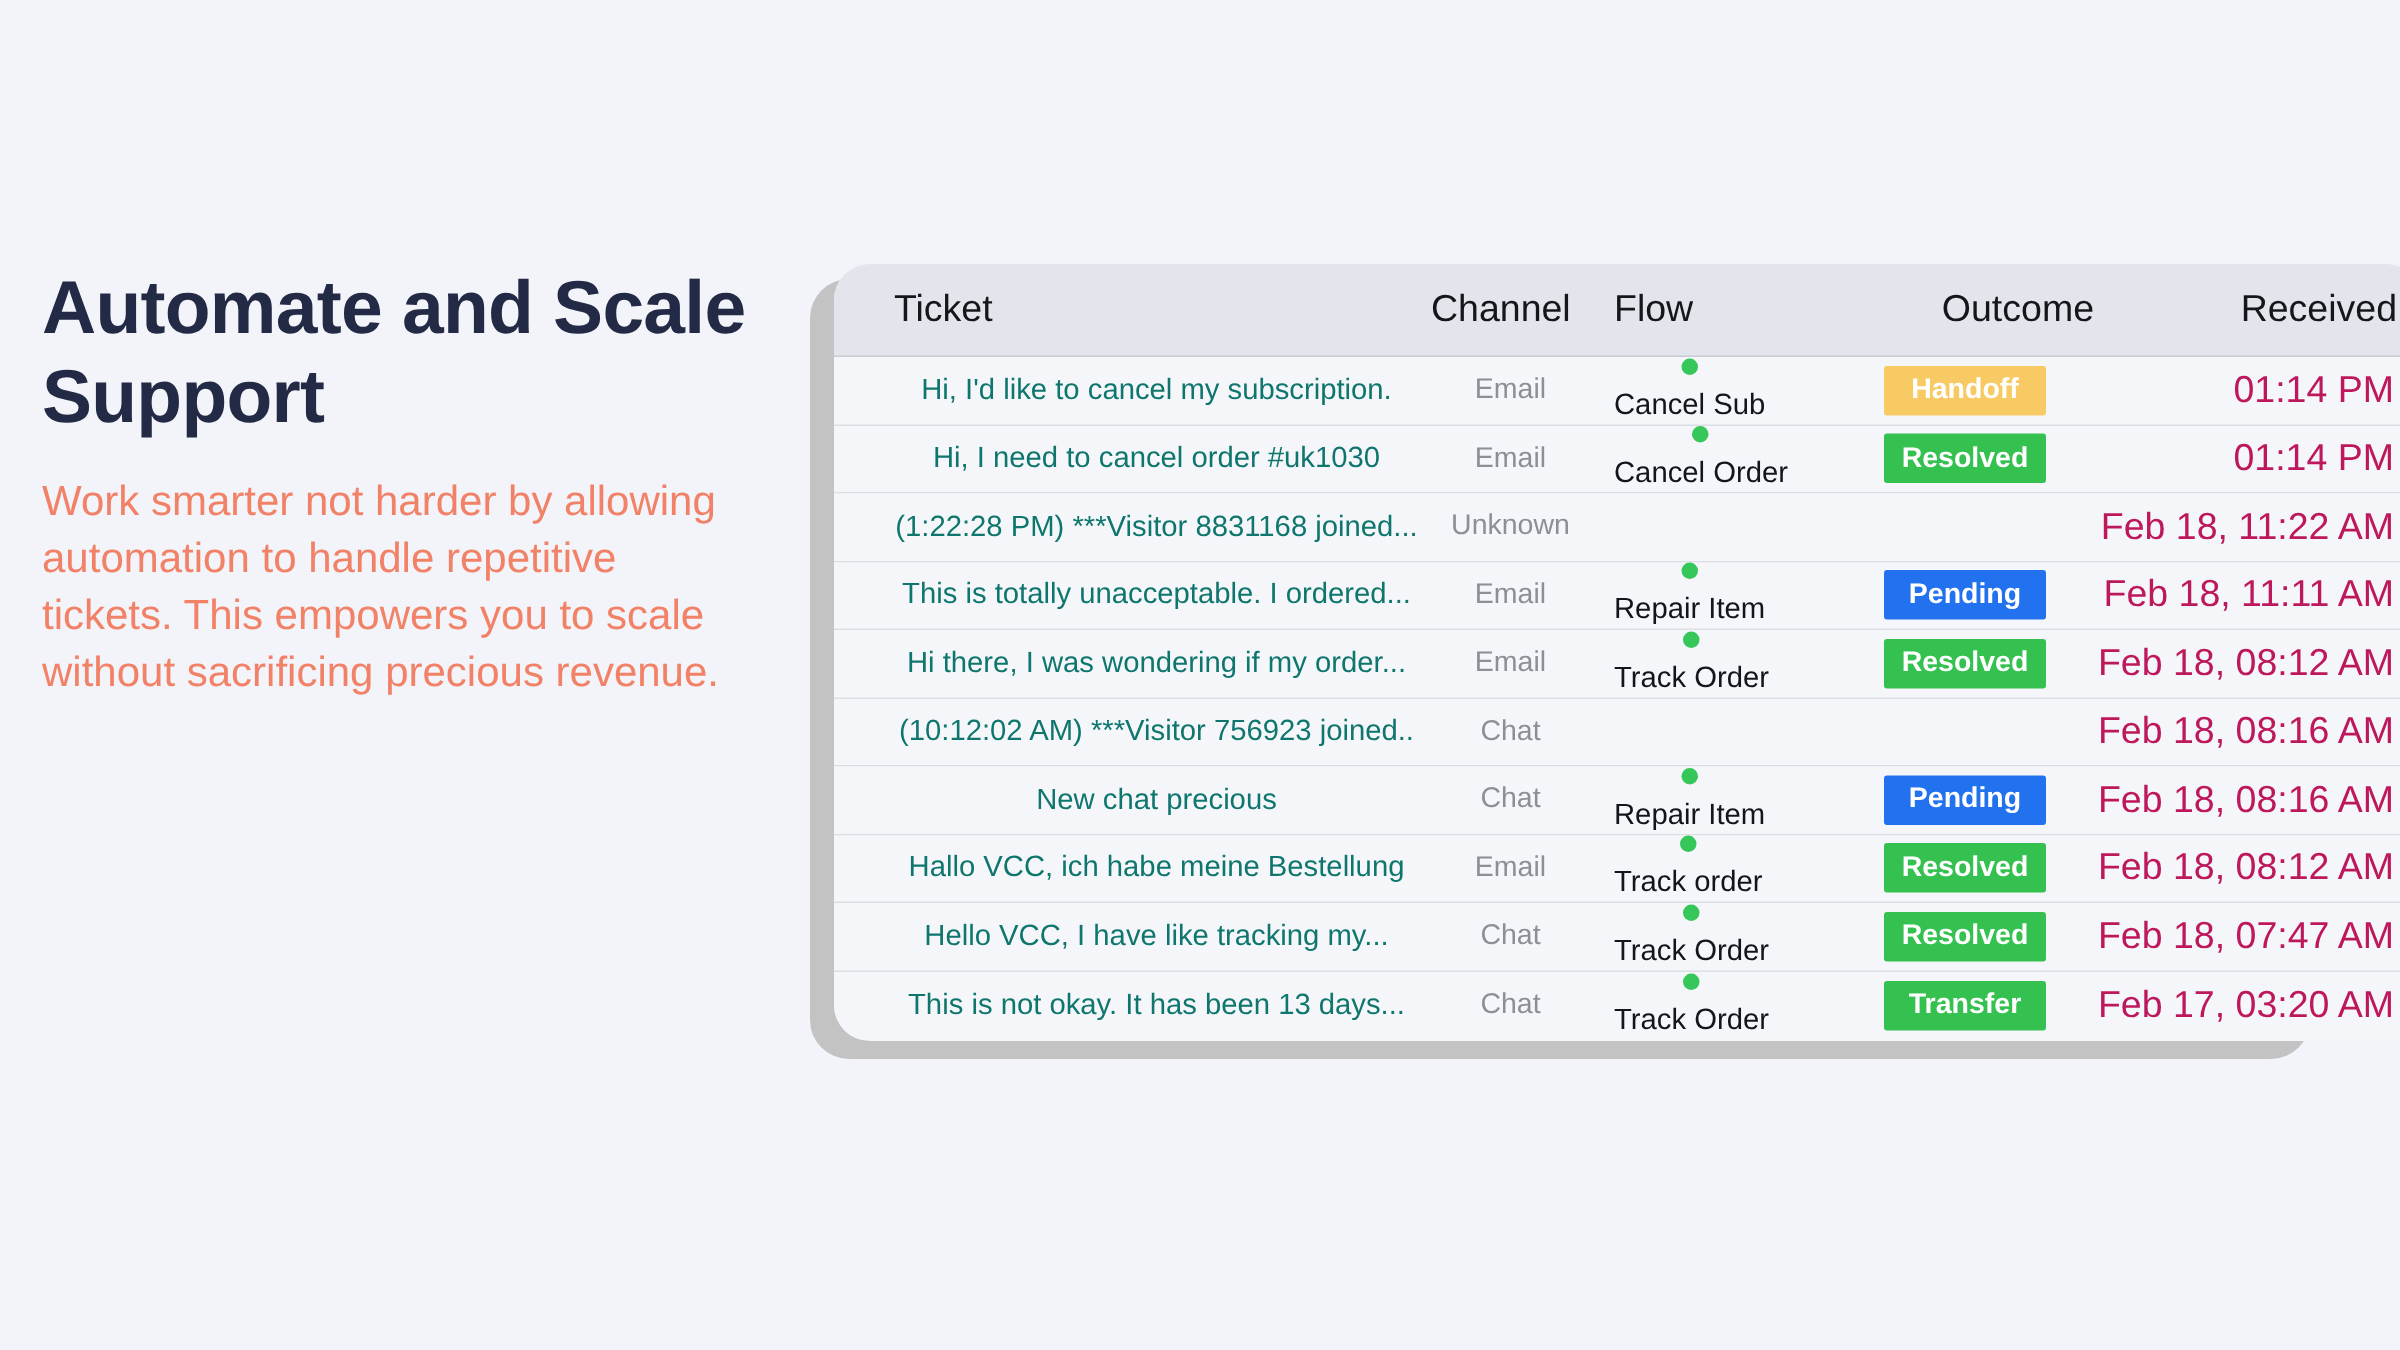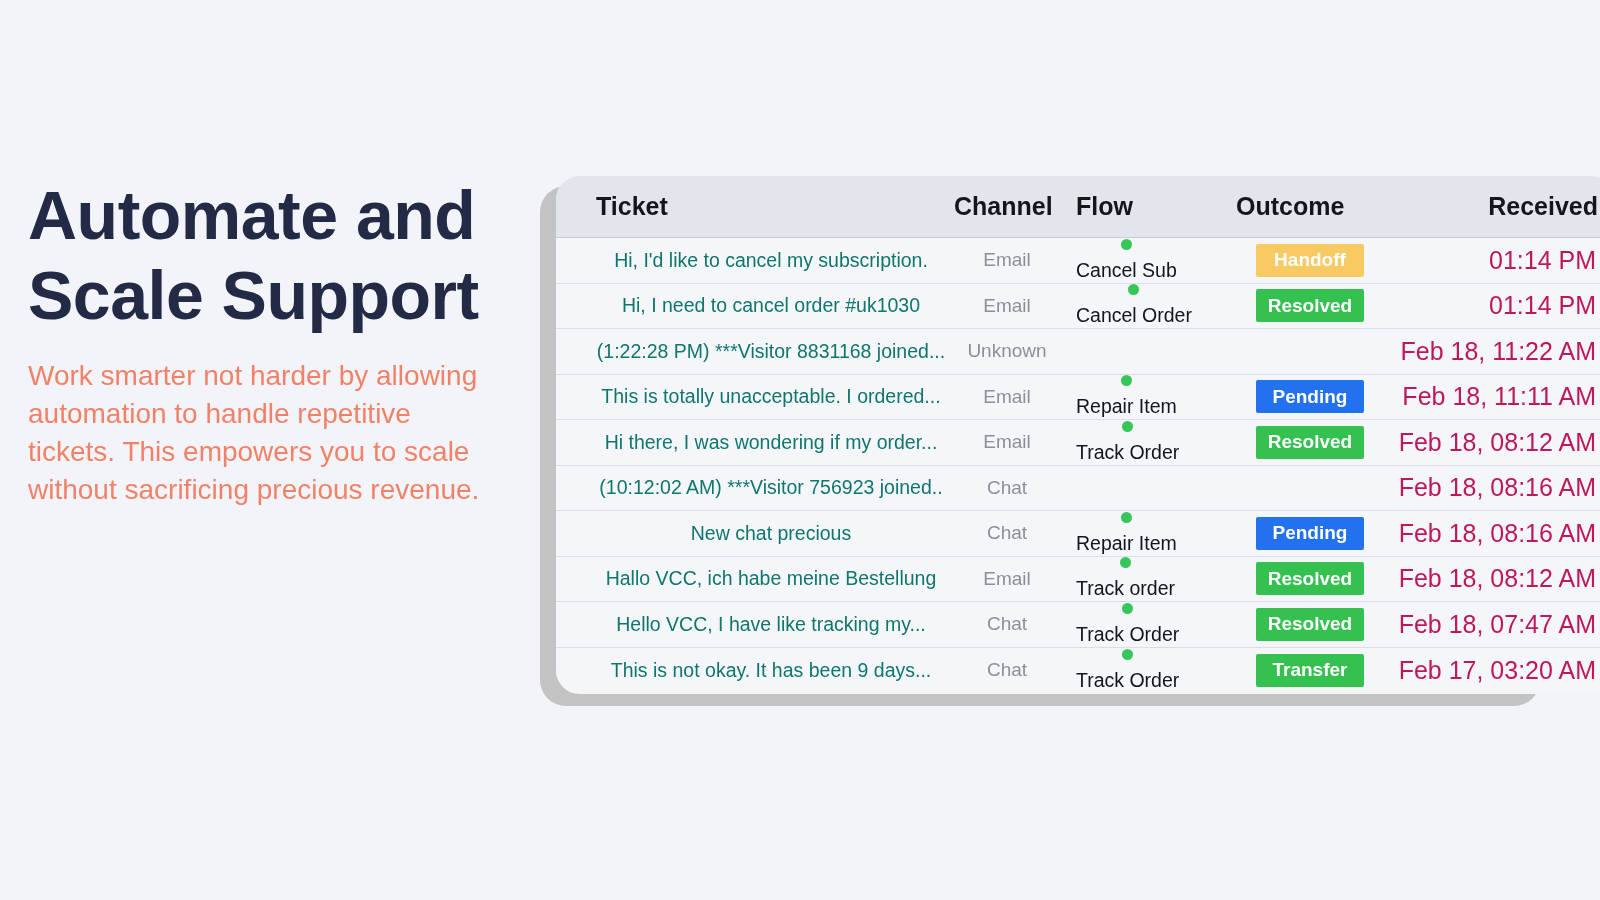--- a/index.html
+++ b/index.html
@@ -18,21 +18,21 @@
 
   
   .hero {
     position: absolute;
     left: 28px;
     top: 176px;
     width: 500px;
   }
 
   .hero-title {
-    font-size: 68px;
+    font-size: 50px;
     line-height: 1.17;
     font-weight: bold;
     color: #222a45;
     letter-spacing: -0.5px;
   }
 
   .hero-sub {
     margin-top: 22px;
     font-size: 28px;
     line-height: 1.36;
@@ -93,27 +93,27 @@
   
   .c-ticket   { left: 24px;  width: 382px; justify-content: center; }
   .c-channel  { left: 396px; width: 110px; justify-content: center; }
   .c-flow     { left: 520px; width: 170px; justify-content: flex-start; }
   .c-outcome  { left: 668px; width: 140px; justify-content: flex-end; }
   .c-received { left: 820px; width: 220px; justify-content: flex-end; }
 
   .thead .c-ticket   { justify-content: flex-start; left: 40px; }
   .thead .c-channel  { justify-content: flex-start; left: 398px; width: 140px; }
   .thead .c-flow     { justify-content: flex-start; left: 520px; }
-  .thead .c-outcome  { justify-content: flex-start; left: 680px; width: 160px; }
+  .thead .c-outcome  { justify-content: flex-end; left: 680px; width: 160px; }
   .thead .c-received { justify-content: flex-end;   left: 820px; width: 222px; }
 
   .th-label {
     font-size: 25px;
     color: #16161a;
-    font-weight: bold;
+    font-weight: normal;
   }
 
   
   .tbody { position: relative; }
 
   .trow {
     position: relative;
     height: 45.5px;
     background: #f5f6fa;
     border-bottom: 1px solid #dcdee4;
@@ -360,21 +360,21 @@
           </div>
           <div class="cell c-outcome">
             <span class="badge" style="background: rgb(52, 193, 79);">Resolved</span>
           </div>
           <div class="cell c-received">
             <span class="received-text">Feb 18, 07:47 AM</span>
           </div>
         </div>
         <div class="trow">
           <div class="cell c-ticket">
-            <span class="ticket-text">This is not okay. It has been 9 days...</span>
+            <span class="ticket-text">This is not okay. It has been 13 days...</span>
           </div>
           <div class="cell c-channel">
             <span class="channel-text">Chat</span>
           </div>
           <div class="cell c-flow">
             <div class="flow-wrap">
               <span class="flow-dot" style="background: rgb(53, 199, 89);"></span>
               <span class="flow-text">Track Order</span>
             </div>
           </div>

